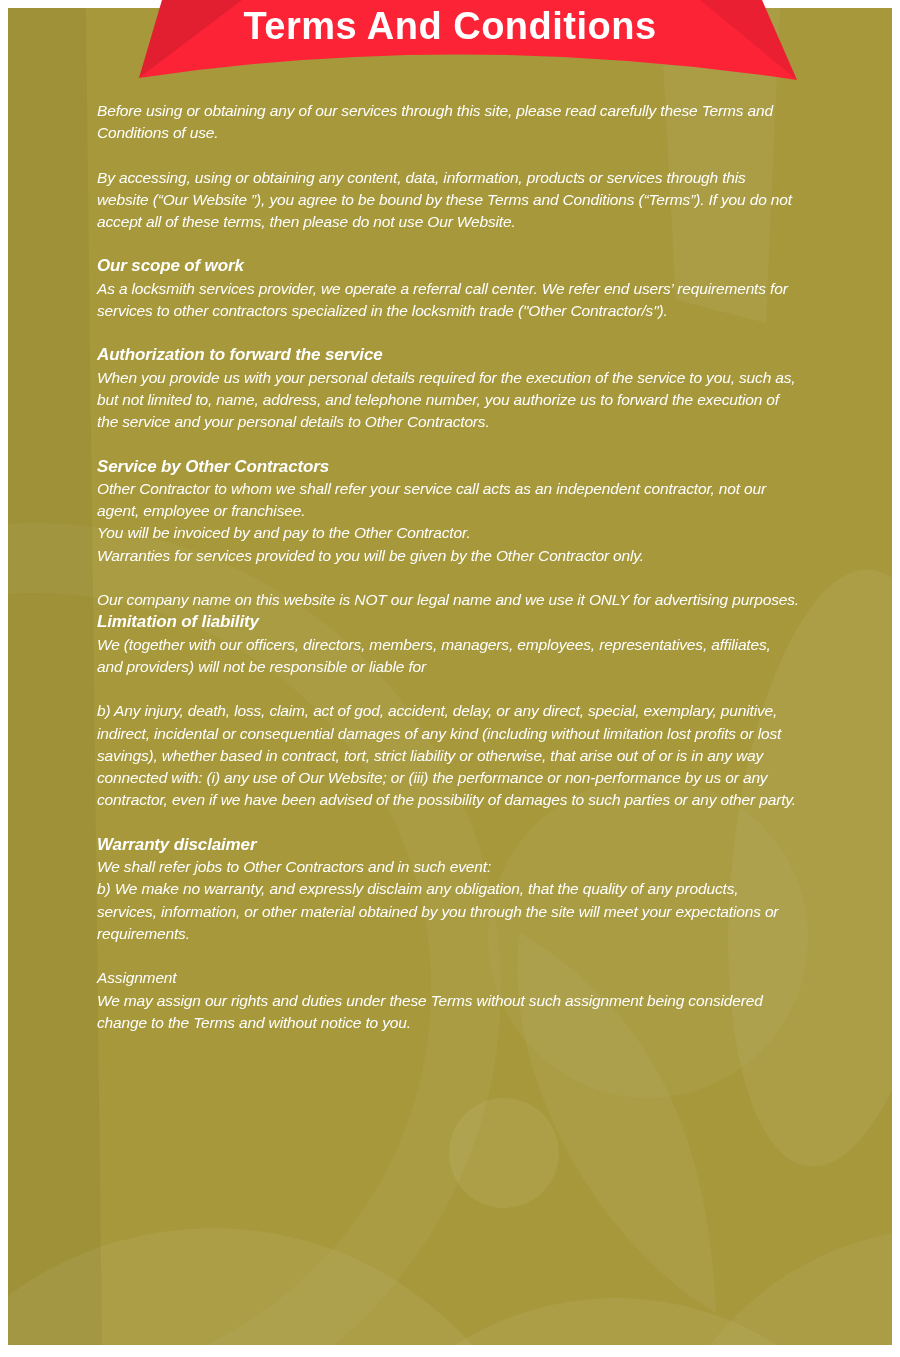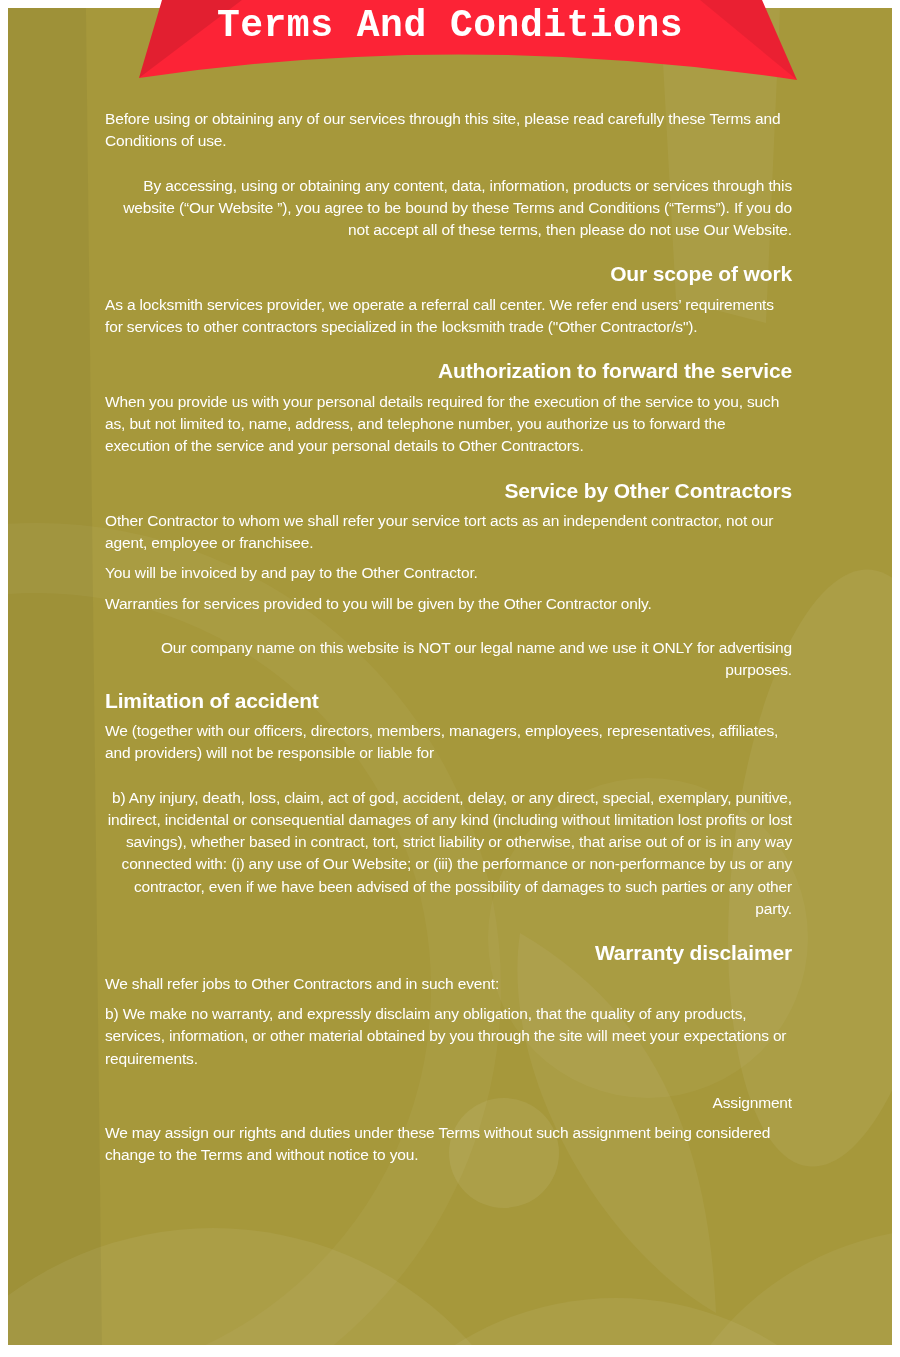--- a/index.html
+++ b/index.html
@@ -52,35 +52,35 @@
     position: absolute;
     left: 0;
     right: 0;
     top: 2px;
     text-align: center;
     color: #ffffff;
     font-size: 38px;
     font-weight: 600;
     letter-spacing: 0.5px;
     line-height: 48px;
-    font-family: Liberation Mono, monospace;
+    font-family: Liberation Sans, sans-serif;
   }
   .content {
     position: absolute;
     left: 89px;  
     top: 92px;   
     width: 703px;
     color: #ffffff;
     font-size: 15.5px;
     line-height: 22.3px;
     letter-spacing: -0.15px;
   }
-  .block { margin: 8px; }
-  .block.gap { margin-top: 22px; text-align: right; }
-  .heading { font-weight: bold; font-size: 21px; }
+  .block { margin: 0; font-style: italic; }
+  .block.gap { margin-top: 22px; }
+  .heading { font-weight: bold; font-size: 17px; }
 </style>
 </head>
 <body>
 
 <div class="viewport">
 
   <div class="page">
 
     <svg class="bg-decor" viewBox="0 0 884 1337" preserveAspectRatio="none">
       <rect x="0" y="0" width="884" height="1337" fill="#a6983b"></rect>
@@ -105,25 +105,25 @@
     </svg>
 
     <div class="content">
         <p class="block paragraph">Before using or obtaining any of our services through this site, please read carefully these Terms and Conditions of use.</p>
         <p class="block paragraph gap">By accessing, using or obtaining any content, data, information, products or services through this website (“Our Website ”), you agree to be bound by these Terms and Conditions (“Terms”). If you do not accept all of these terms, then please do not use Our Website.</p>
         <p class="block heading gap">Our scope of work</p>
         <p class="block paragraph">As a locksmith services provider, we operate a referral call center. We refer end users’ requirements for services to other contractors specialized in the locksmith trade ("Other Contractor/s").</p>
         <p class="block heading gap">Authorization to forward the service</p>
         <p class="block paragraph">When you provide us with your personal details required for the execution of the service to you, such as, but not limited to, name, address, and telephone number, you authorize us to forward the execution of the service and your personal details to Other Contractors.</p>
         <p class="block heading gap">Service by Other Contractors</p>
-        <p class="block paragraph">Other Contractor to whom we shall refer your service tort acts as an independent contractor, not our agent, employee or franchisee.</p>
+        <p class="block paragraph">Other Contractor to whom we shall refer your service call acts as an independent contractor, not our agent, employee or franchisee.</p>
         <p class="block paragraph">You will be invoiced by and pay to the Other Contractor.</p>
         <p class="block paragraph">Warranties for services provided to you will be given by the Other Contractor only.</p>
         <p class="block paragraph gap">Our company name on this website is NOT our legal name and we use it ONLY for advertising purposes.</p>
-        <p class="block heading">Limitation of accident</p>
+        <p class="block heading">Limitation of liability</p>
         <p class="block paragraph">We (together with our officers, directors, members, managers, employees, representatives, affiliates, and providers) will not be responsible or liable for</p>
         <p class="block paragraph gap">b) Any injury, death, loss, claim, act of god, accident, delay, or any direct, special, exemplary, punitive, indirect, incidental or consequential damages of any kind (including without limitation lost profits or lost savings), whether based in contract, tort, strict liability or otherwise, that arise out of or is in any way connected with: (i) any use of Our Website; or (iii) the performance or non-performance by us or any contractor, even if we have been advised of the possibility of damages to such parties or any other party.</p>
         <p class="block heading gap">Warranty disclaimer</p>
         <p class="block paragraph">We shall refer jobs to Other Contractors and in such event:</p>
         <p class="block paragraph">b) We make no warranty, and expressly disclaim any obligation, that the quality of any products, services, information, or other material obtained by you through the site will meet your expectations or requirements.</p>
         <p class="block paragraph gap">Assignment</p>
         <p class="block paragraph">We may assign our rights and duties under these Terms without such assignment being considered change to the Terms and without notice to you.</p>
       </div>
   </div>
 

